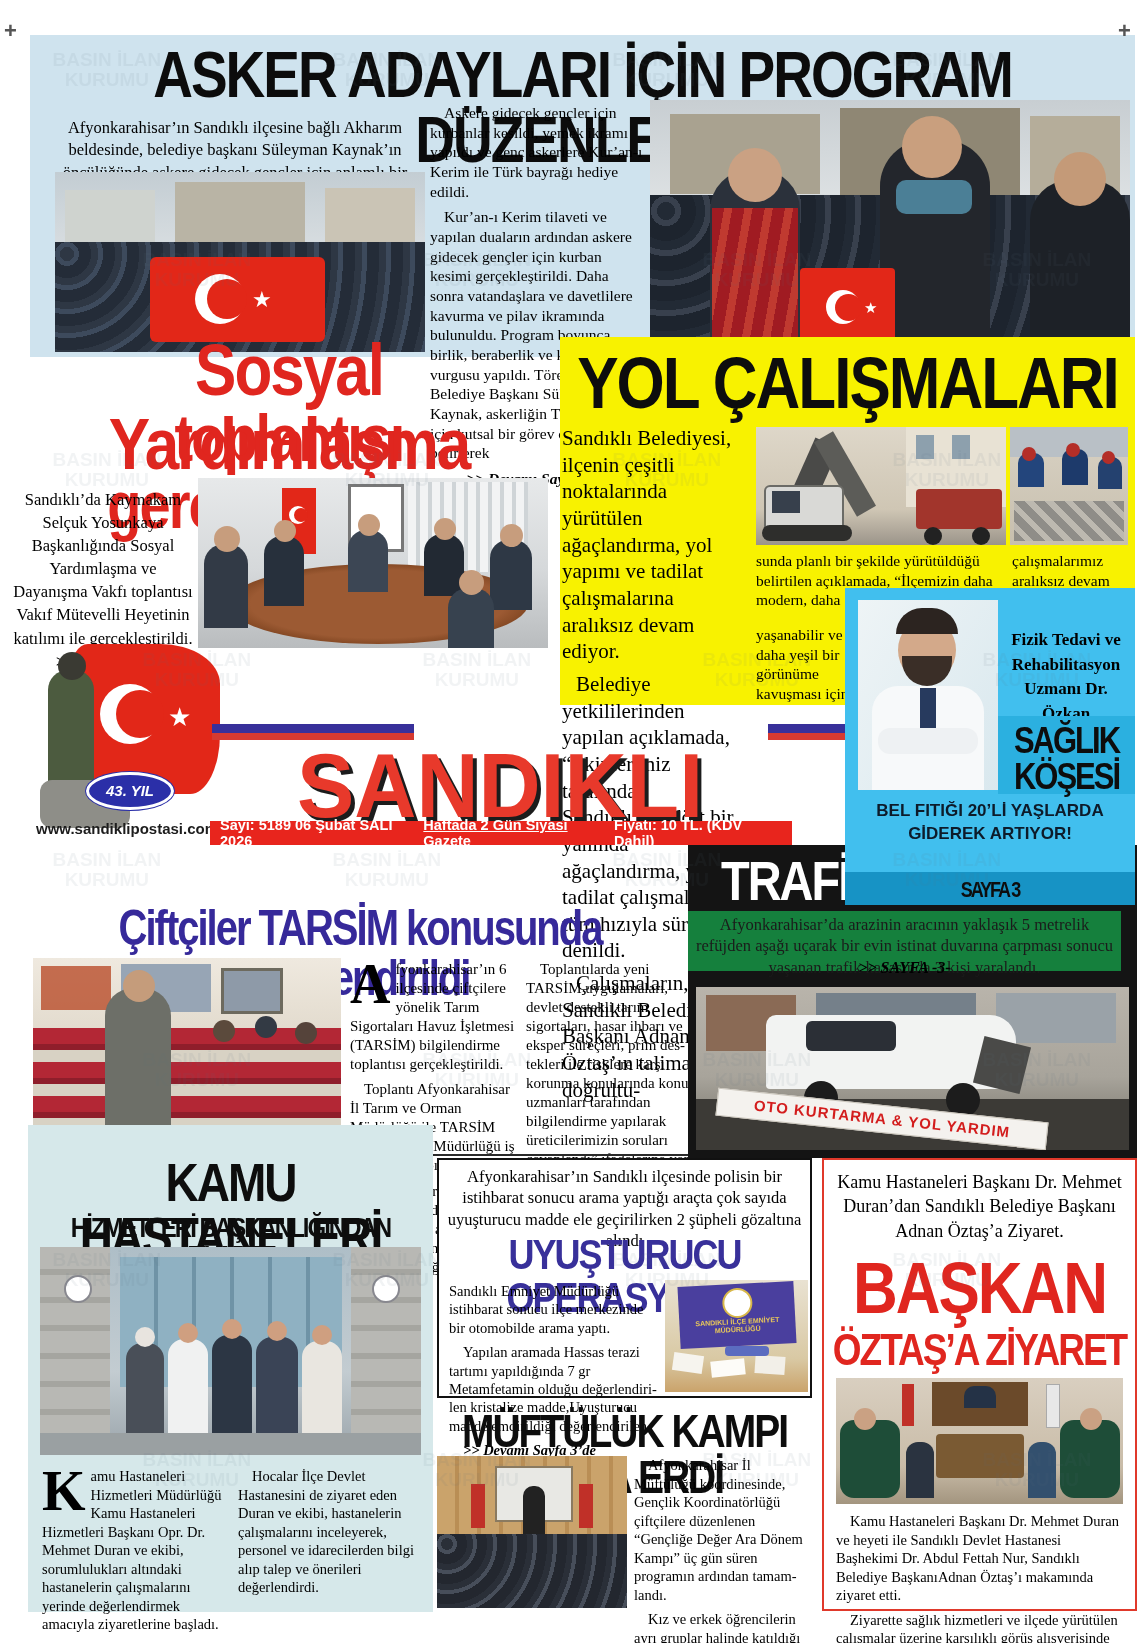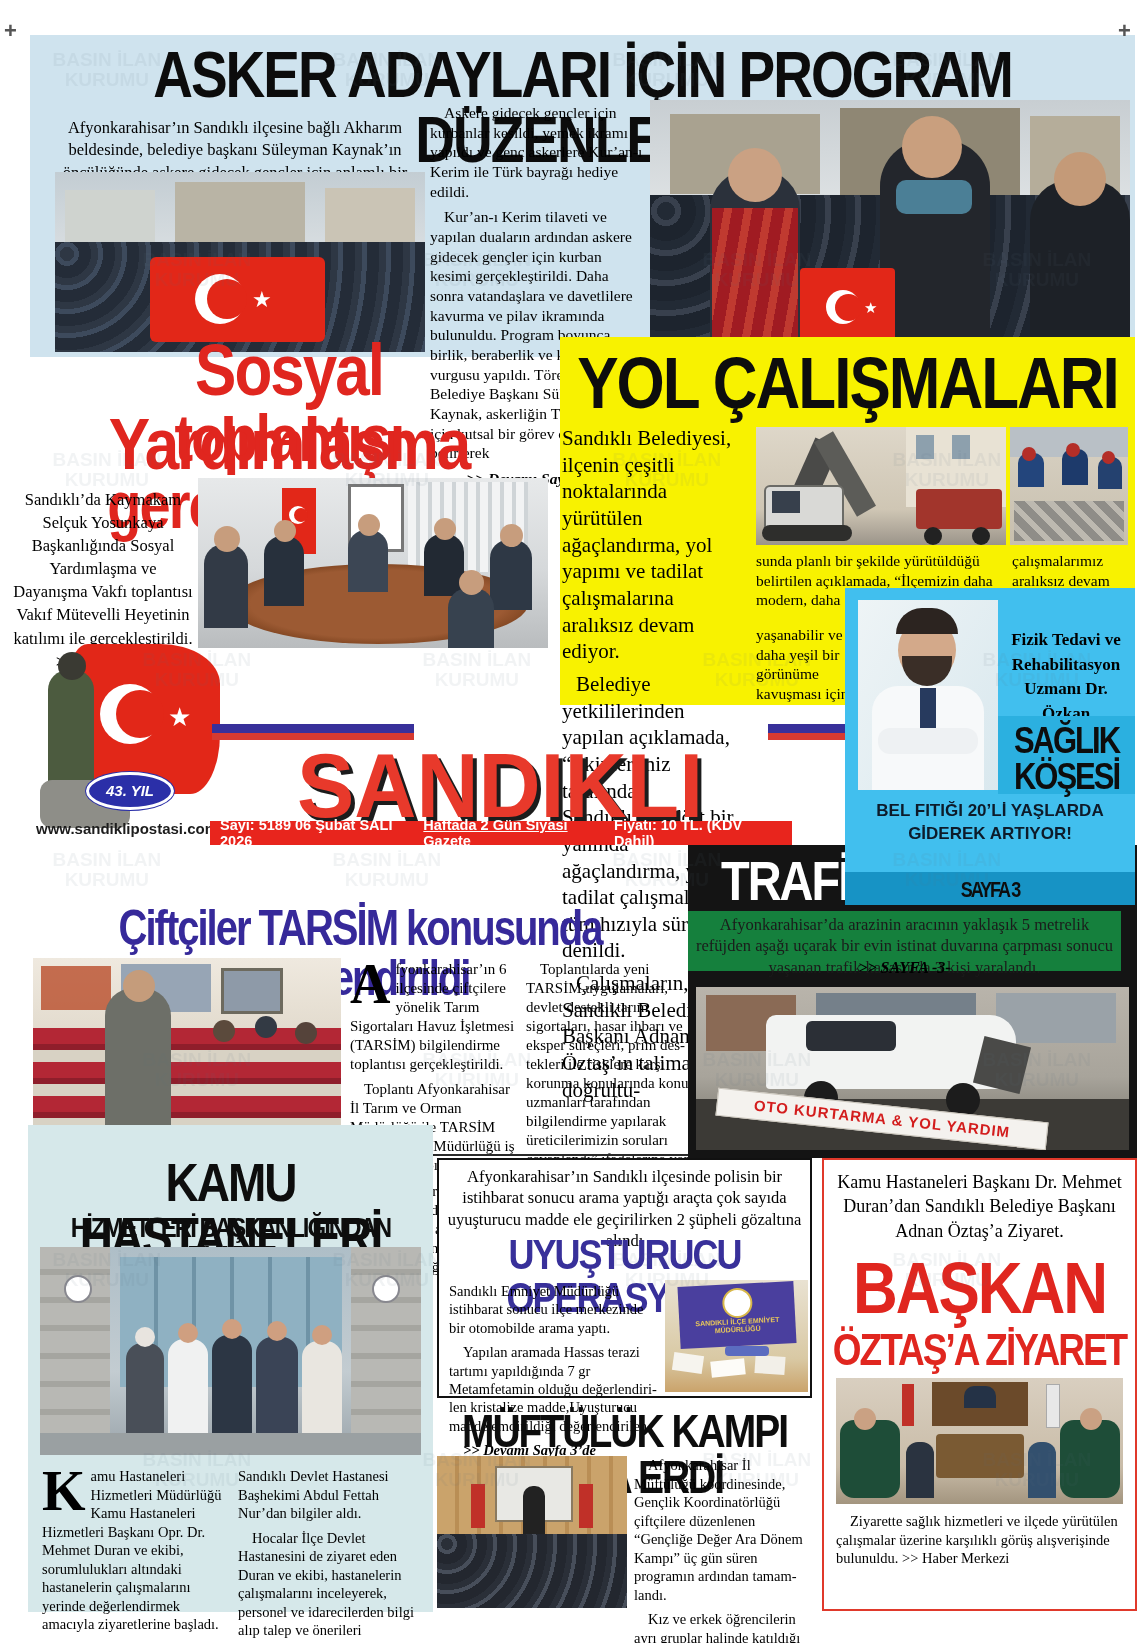--- a/index.html
+++ b/index.html
@@ -298,21 +298,20 @@
       <span class="ph" style="left:227px;top:74px;width:20px;height:20px;border-radius:50%;background:#cf9f80;"></span>
       <span class="ph" style="left:262px;top:94px;width:40px;height:104px;background:#e9e6e0;border-radius:16px 16px 0 0;"></span>
       <span class="ph" style="left:272px;top:78px;width:20px;height:20px;border-radius:50%;background:#cf9f80;"></span>
       <span class="ph" style="left:0;top:186px;width:381px;height:22px;background:#9aa0a2;"></span>
     </div>
     <div class="body-txt" style="position:absolute;left:14px;top:342px;width:186px;font-size:14.5px;line-height:1.28;">
       <p class="nofirst"><span class="dropcap">K</span><span>amu Hastaneleri Hizmetleri Müdürlüğü Kamu Hastaneleri Hizmetleri  Başkanı Opr. Dr. Mehmet Duran ve ekibi, sorumlu­lukları altındaki hastanelerin çalış­malarını yerinde değerlendirmek amacıyla ziyaretlerine başladı.</span></p>
 
     </div>
     <div class="body-txt" style="position:absolute;left:210px;top:342px;width:186px;font-size:14.5px;line-height:1.28;">
-      <p class="nofirst">Sandıklı Devlet Hastanesi Başhekimi Abdul Fettah Nur’dan bilgiler aldı.</p>
       <p>Hocalar İlçe Devlet Hastanesini de ziyaret eden Duran ve ekibi, hastanelerin çalış­malarını inceleyerek, personel ve idarecilerden bilgi alıp talep ve önerileri değerlendirdi.</p>
 
     </div>
   </div>
 
   <div class="abs" style="left:437px;top:1158px;width:375px;height:240px;border:2px solid #111;background:#fff;box-sizing:border-box;">
     <div class="serif center" style="position:absolute;left:8px;top:6px;width:355px;font-size:16.5px;line-height:1.3;">Afyonkarahisar’ın Sandıklı ilçesinde polisin bir istihbarat sonucu arama yaptığı araçta çok sayıda uyuşturucu madde ele geçirilirken 2 şüpheli gözaltına alındı</div>
     <div class="cond center" style="position:absolute;left:4px;top:74px;width:363px;font-size:36px;color:#38309a;">UYUŞTURUCU OPERASYONU</div>
     <div class="body-txt" style="position:absolute;left:10px;top:122px;width:210px;font-size:14.5px;line-height:1.27;">
       <p class="nofirst">Sandıklı Emniyet Müdürlüğü istihbarat sonucu ilçe merkezinde bir otomobilde arama yaptı.</p>
@@ -359,17 +358,18 @@
       <span class="ph" style="left:210px;top:6px;width:12px;height:42px;background:#e8e8e8;border:1px solid #aaa;"></span>
       <span class="ph" style="left:100px;top:56px;width:88px;height:44px;background:#7a5a33;border-radius:4px;"></span>
       <span class="ph" style="left:4px;top:42px;width:60px;height:78px;background:#1e4d38;border-radius:14px;"></span>
       <span class="ph" style="left:18px;top:30px;width:22px;height:22px;border-radius:50%;background:#caa183;"></span>
       <span class="ph" style="left:224px;top:42px;width:60px;height:78px;background:#1e4d38;border-radius:14px;"></span>
       <span class="ph" style="left:244px;top:30px;width:22px;height:22px;border-radius:50%;background:#caa183;"></span>
       <span class="ph" style="left:70px;top:64px;width:28px;height:56px;background:#2a3340;border-radius:12px 12px 0 0;"></span>
       <span class="ph" style="left:192px;top:64px;width:28px;height:56px;background:#33506e;border-radius:12px 12px 0 0;"></span>
     </div>
     <div class="body-txt" style="position:absolute;left:12px;top:352px;width:289px;font-size:14.5px;line-height:1.28;">
+      <p>Kamu Hastaneleri Başkanı Dr. Mehmet Duran ve heyeti ile Sandıklı Devlet Hastanesi Başhekimi Dr. Abdul Fettah Nur, Sandıklı Belediye BaşkanıAdnan Öztaş’ı makamında ziyaret etti.</p>
       <p>Ziyarette sağlık hizmetleri ve ilçede yürü­tülen çalışmalar üzerine karşılıklı görüş alış­verişinde bulunuldu. &gt;&gt; Haber Merkezi</p>
     </div>
   </div>
 
 </div>
 
 </body></html>

